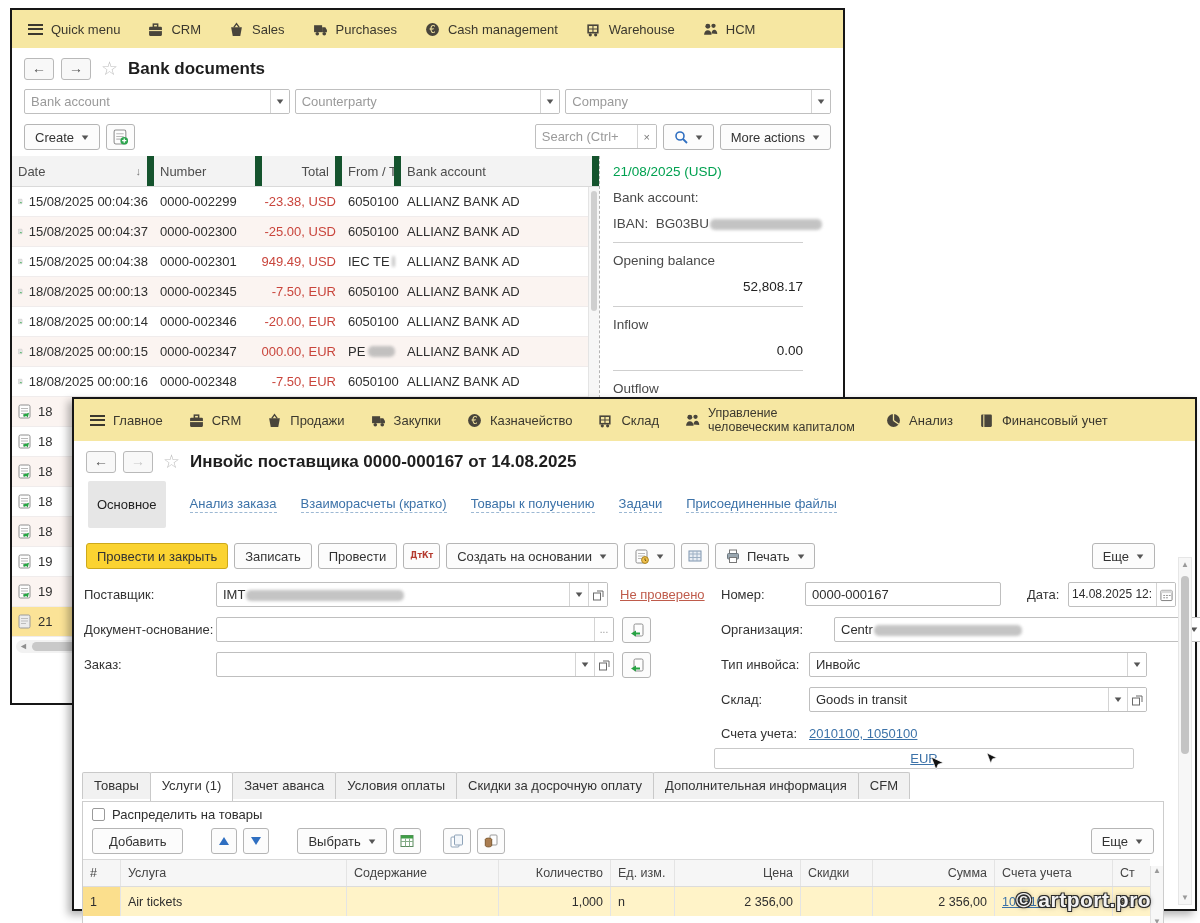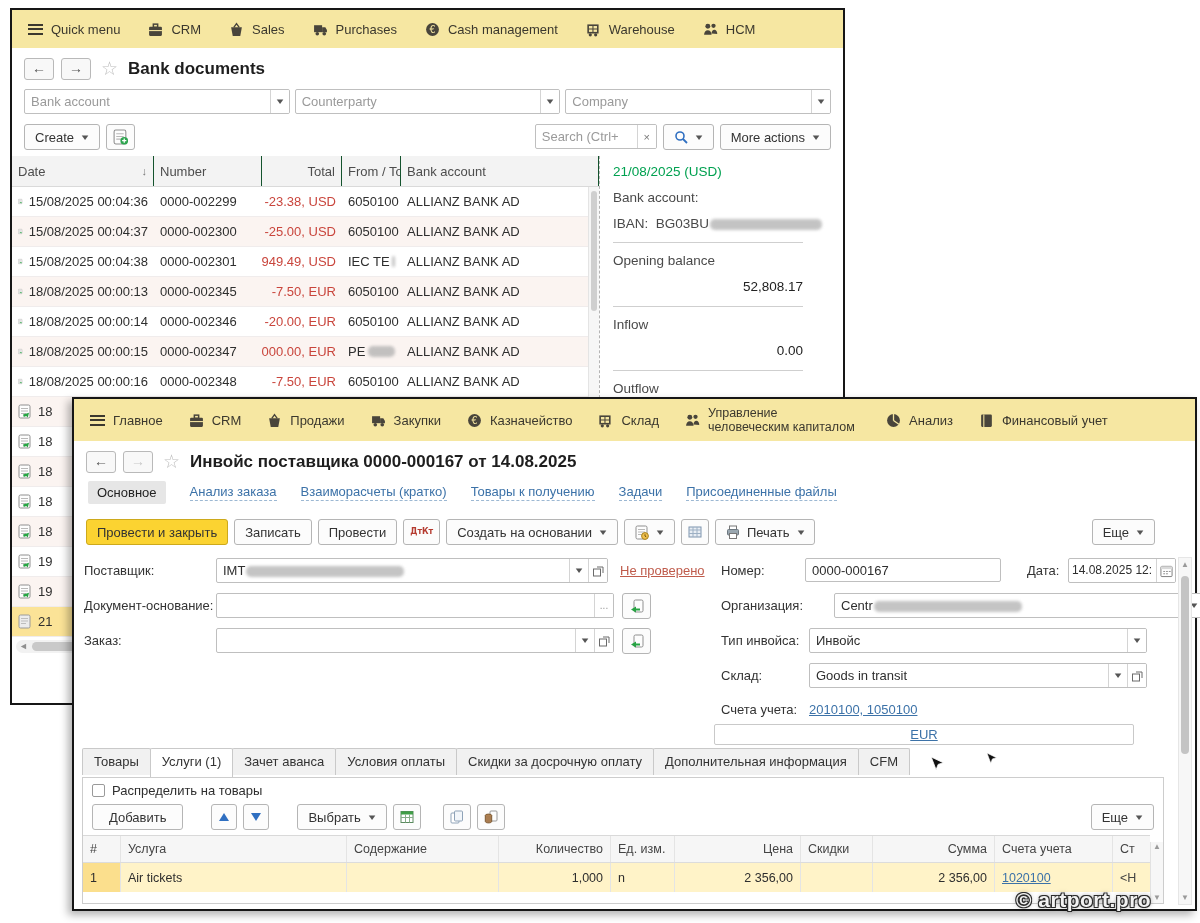--- a/index.html
+++ b/index.html
@@ -37,21 +37,21 @@
 
 .filterrow{display:flex;gap:5px;padding:4px 12px 5px}
 .filterrow .combo{flex:1}
 .toolrow{display:flex;align-items:flex-start;gap:6px;padding:5px 12px 6px}
 .searchbox{width:122px}
 .w1body{display:flex;height:546px}
 .w1tablewrap{width:588px;flex:none;border-right:1px dashed #b3b3b3;position:relative;overflow:hidden}
 .trow{display:flex;height:30px;align-items:center;border-bottom:1px solid #f0ecec;font-size:13px}
 .thead .trow{background:#f3f3f3;color:#4d4d4d;border-bottom:1px solid #dadada;height:31px}
 .cell{padding:0 6px;white-space:nowrap;overflow:hidden;height:100%;display:flex;align-items:center}
-.thead .cell{border-right:1px solid #14532d}
+.thead .cell{border-right:7px solid #14532d}
 .c-date{width:142px;gap:6px}
 .c-num{width:108px}
 .c-tot{width:80px;justify-content:flex-end}
 .c-ft{width:59px}
 .c-bank{flex:1}
 .sorticon{margin-left:auto;color:#777;font-size:11px}
 .neg{color:#c9453c}
 .row-alt{background:#fbf4f1}
 .row-sel{background:#fbe397}
 .vscroll1{position:absolute;right:0;top:31px;bottom:0;width:11px;background:#f6f6f6;border-left:1px solid #e4e4e4}
@@ -62,21 +62,21 @@
 
 .w1side{flex:1;padding:8px 14px 0 13px;font-size:13.5px;color:#4a4a4a;overflow:hidden}
 .green{color:#00a150}.red{color:#c9453c}
 .sline{margin-bottom:11px;white-space:nowrap}
 .sumval{text-align:right;padding-right:26px;color:#222;margin:4px 0 12px;font-size:13.5px}
 .sep{border:none;border-top:1px solid #cfcfcf;margin:0 26px 10px 0}
 .redact{display:inline-block;height:11px;background:#ababab;border-radius:5px;filter:blur(1.4px);opacity:.7;vertical-align:middle}
 
 .navtabs{display:flex;gap:24px;align-items:center;padding:3px 14px 9px;font-size:13px}
 .navtab{color:#3c72a8;border-bottom:1px dashed #9cb8d3;padding-bottom:1px;cursor:pointer;white-space:nowrap}
-.navtab.active{color:#222;background:#e6e6e6;border:none;border-radius:2px;padding:4px 9px;cursor:default}
+.navtab.active{color:#222;background:#e6e6e6;border:none;border-radius:2px;padding:16px 9px;cursor:default}
 .cmdbar{display:flex;align-items:flex-start;gap:6px;padding:6px 12px 7px}
 .dtkt{display:flex;flex-direction:row;font-size:8px;line-height:8px;color:#b53b30;font-weight:bold;font-family:"DejaVu Sans",sans-serif}
 .form{position:relative;height:196px;font-size:13px}
 .flabel{position:absolute;color:#333;white-space:nowrap}
 .fabs{position:absolute}
 .link{color:#3c72a8;text-decoration:underline;cursor:pointer;white-space:nowrap}
 .warnlink{color:#bf5b4b;text-decoration:underline;cursor:pointer;white-space:nowrap}
 .input{border:1px solid #bfbfbf;border-radius:2px;background:#fff;height:24px;padding:4px 6px;white-space:nowrap;overflow:hidden}
 .greenbtn{width:29px;height:26px}
 .eurbox{border:1px solid #c9c9c9;border-radius:2px;height:21px;display:flex;align-items:center;justify-content:center}

